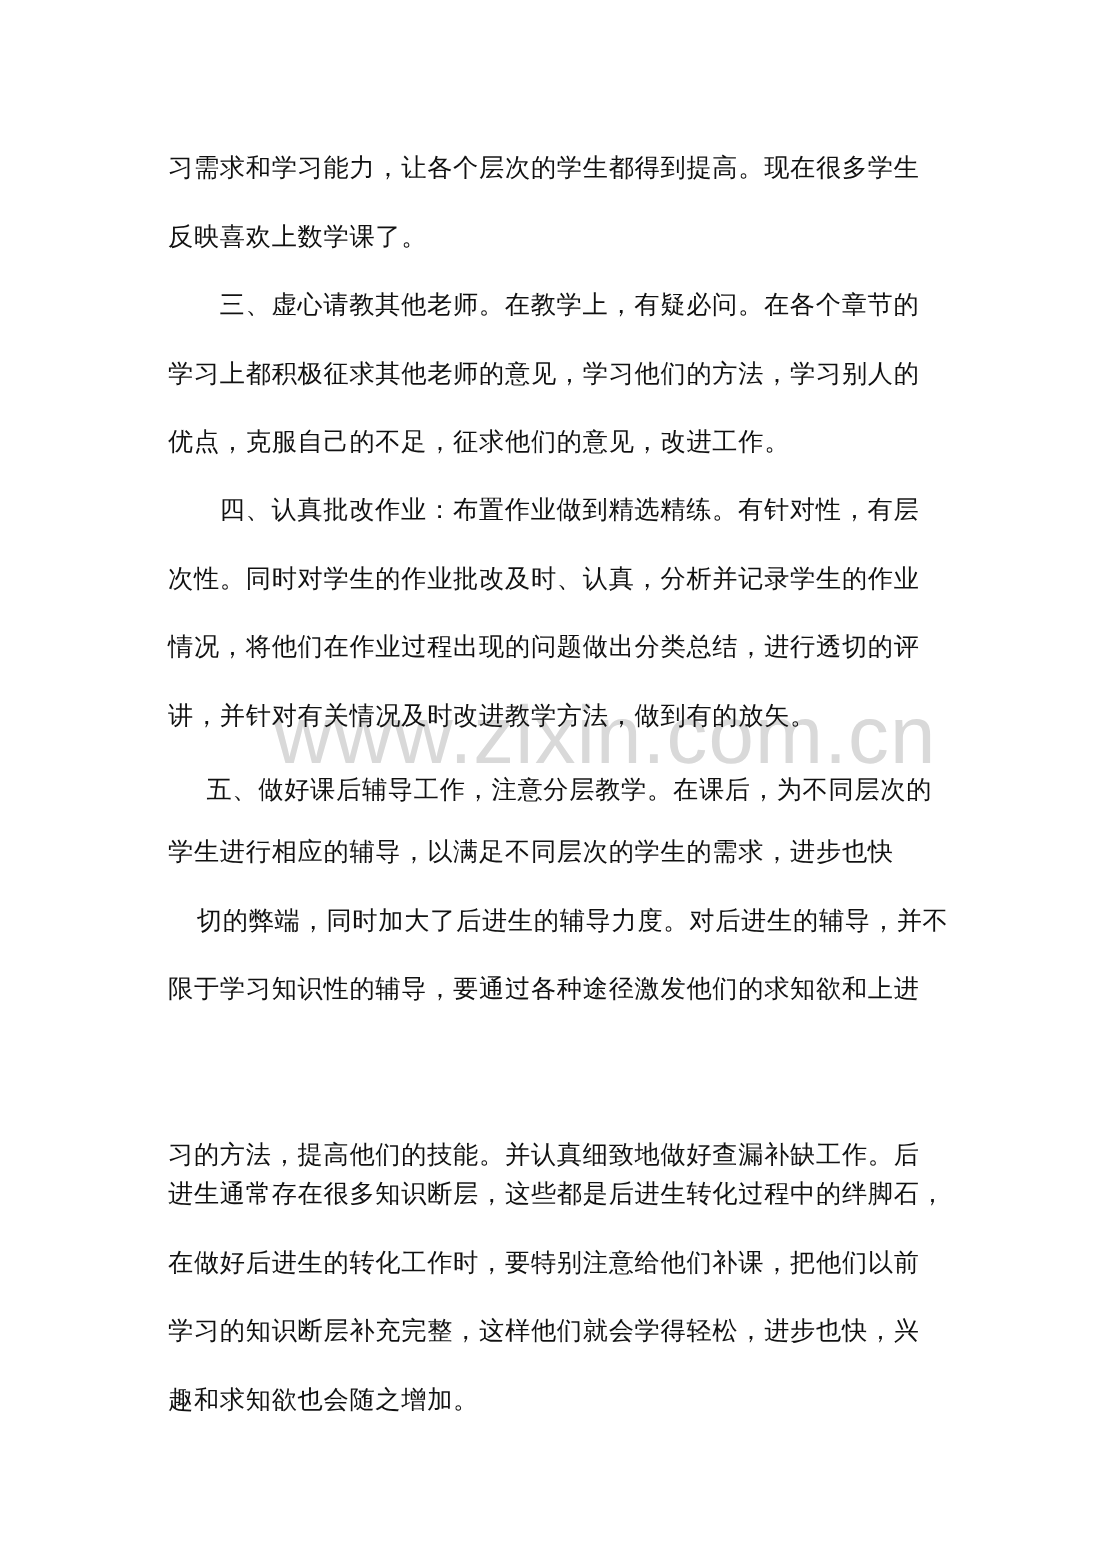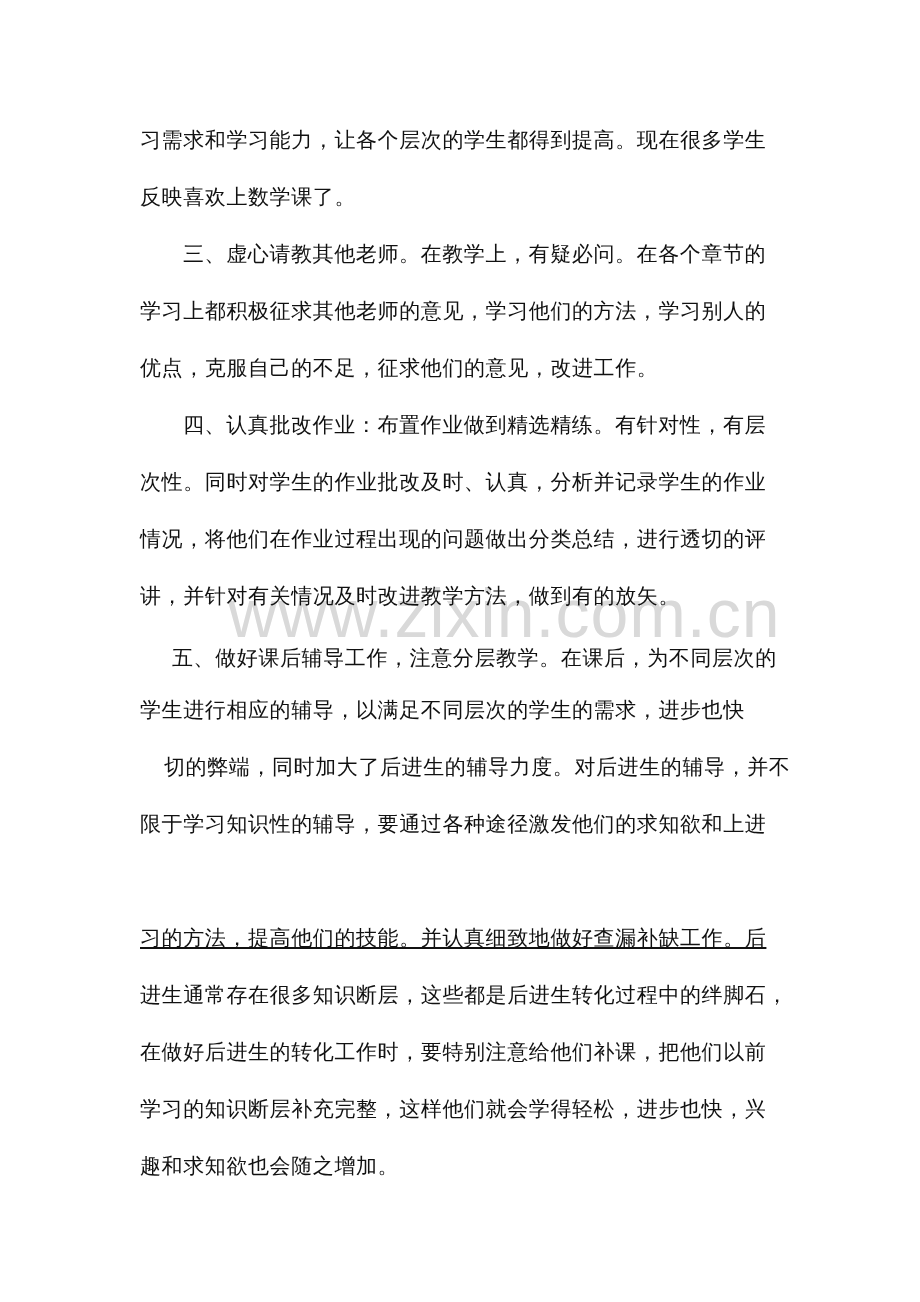--- a/index.html
+++ b/index.html
@@ -59,18 +59,18 @@
 
   <div class="line" style="left:183px;top:411px;">四、认真批改作业：布置作业做到精选精练。有针对性，有层</div>
   <div class="line" style="left:140px;top:468px;">次性。同时对学生的作业批改及时、认真，分析并记录学生的作业</div>
   <div class="line" style="left:140px;top:525px;">情况，将他们在作业过程出现的问题做出分类总结，进行透切的评</div>
   <div class="line" style="left:140px;top:582px;">讲，并针对有关情况及时改进教学方法，做到有的放矢。</div>
 
   <div class="line" style="left:172px;top:644px;">五、做好课后辅导工作，注意分层教学。在课后，为不同层次的</div>
   <div class="line" style="left:140px;top:696px;">学生进行相应的辅导，以满足不同层次的学生的需求，进步也快</div>
   <div class="line" style="left:140px;top:753px;margin-left:24px;">切的弊端，同时加大了后进生的辅导力度。对后进生的辅导，并不</div>
   <div class="line" style="left:140px;top:810px;">限于学习知识性的辅导，要通过各种途径激发他们的求知欲和上进</div>
-  <div class="line" style="left:140px;top:924px;text-decoration:underline;">习的方法，提高他们的技能。并认真细致地做好查漏补缺工作。后</div>
+  <div class="line" style="left:140px;top:948px;">习的方法，提高他们的技能。并认真细致地做好查漏补缺工作。后</div>
   <div class="line" style="left:140px;top:981px;">进生通常存在很多知识断层，这些都是后进生转化过程中的绊脚石，</div>
   <div class="line" style="left:140px;top:1038px;">在做好后进生的转化工作时，要特别注意给他们补课，把他们以前</div>
   <div class="line" style="left:140px;top:1095px;">学习的知识断层补充完整，这样他们就会学得轻松，进步也快，兴</div>
   <div class="line" style="left:140px;top:1152px;">趣和求知欲也会随之增加。</div>
 </div>
 
 </body></html>

